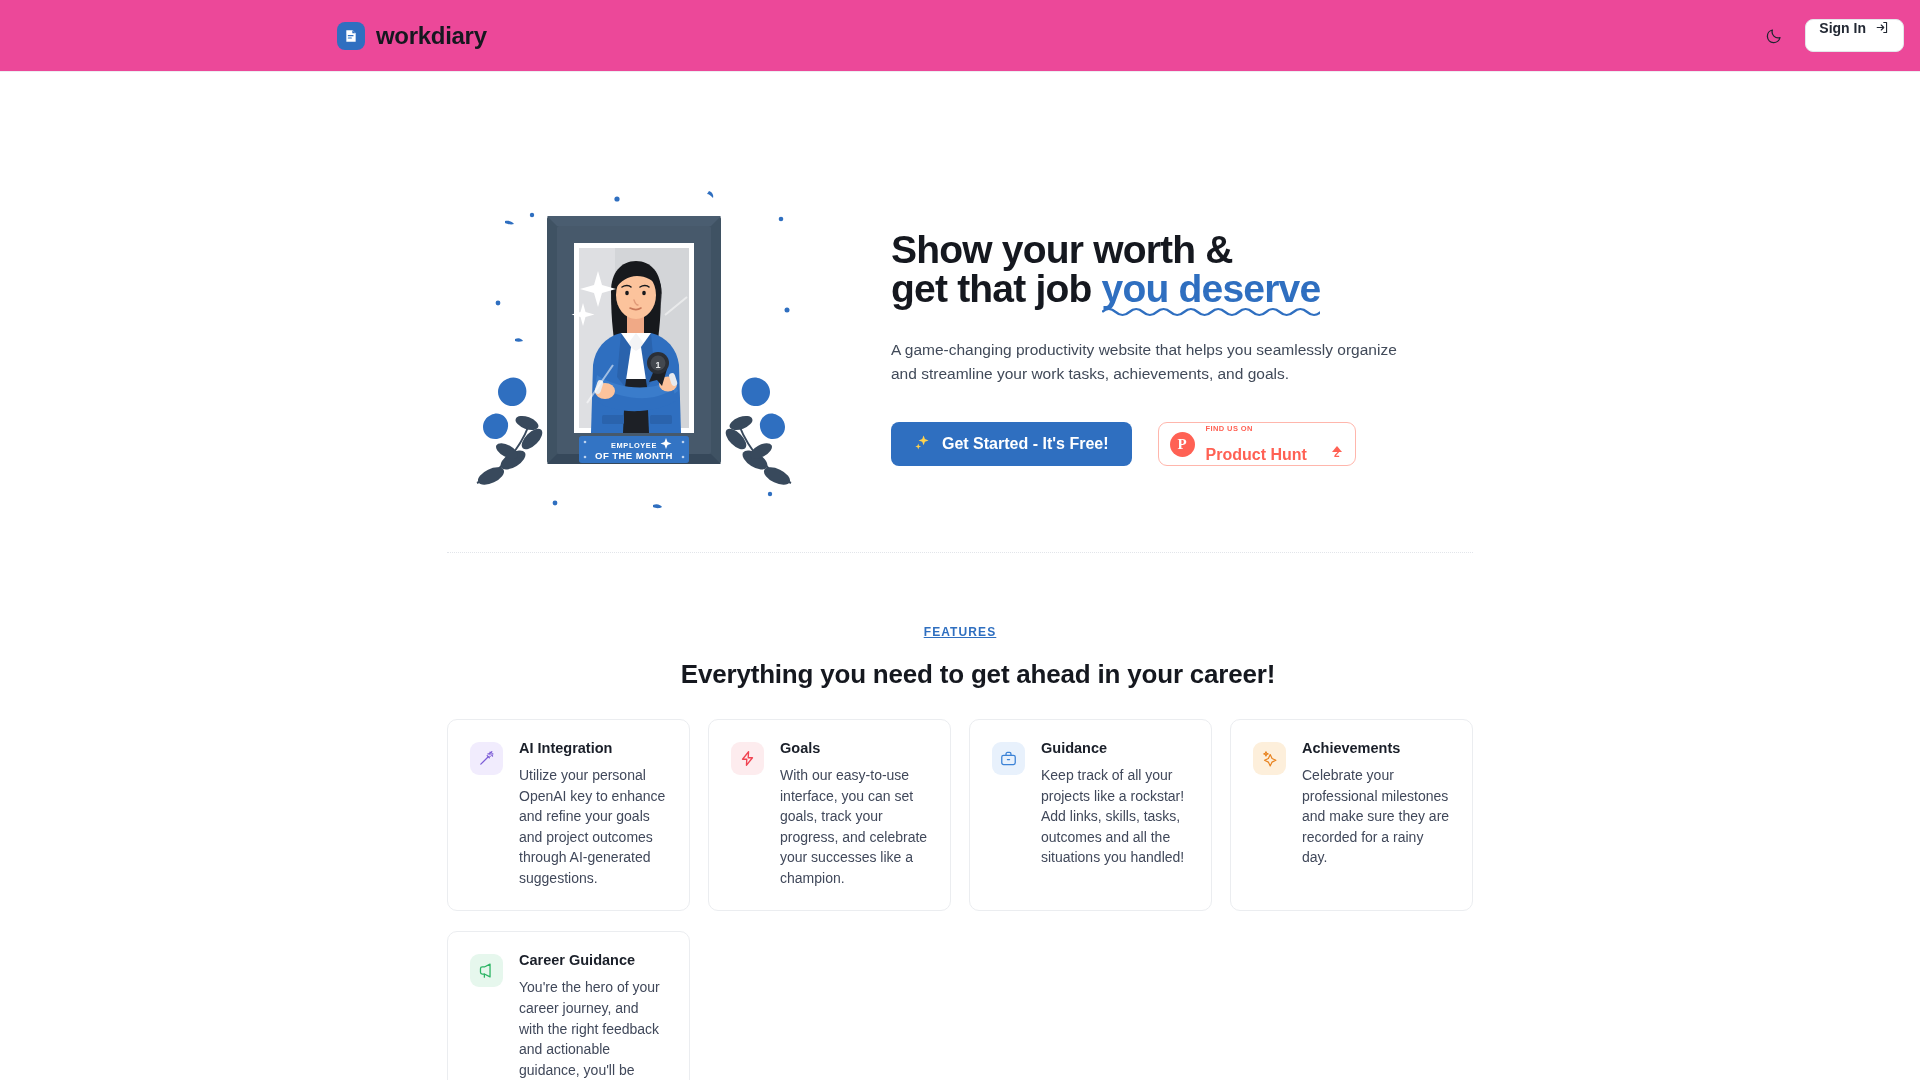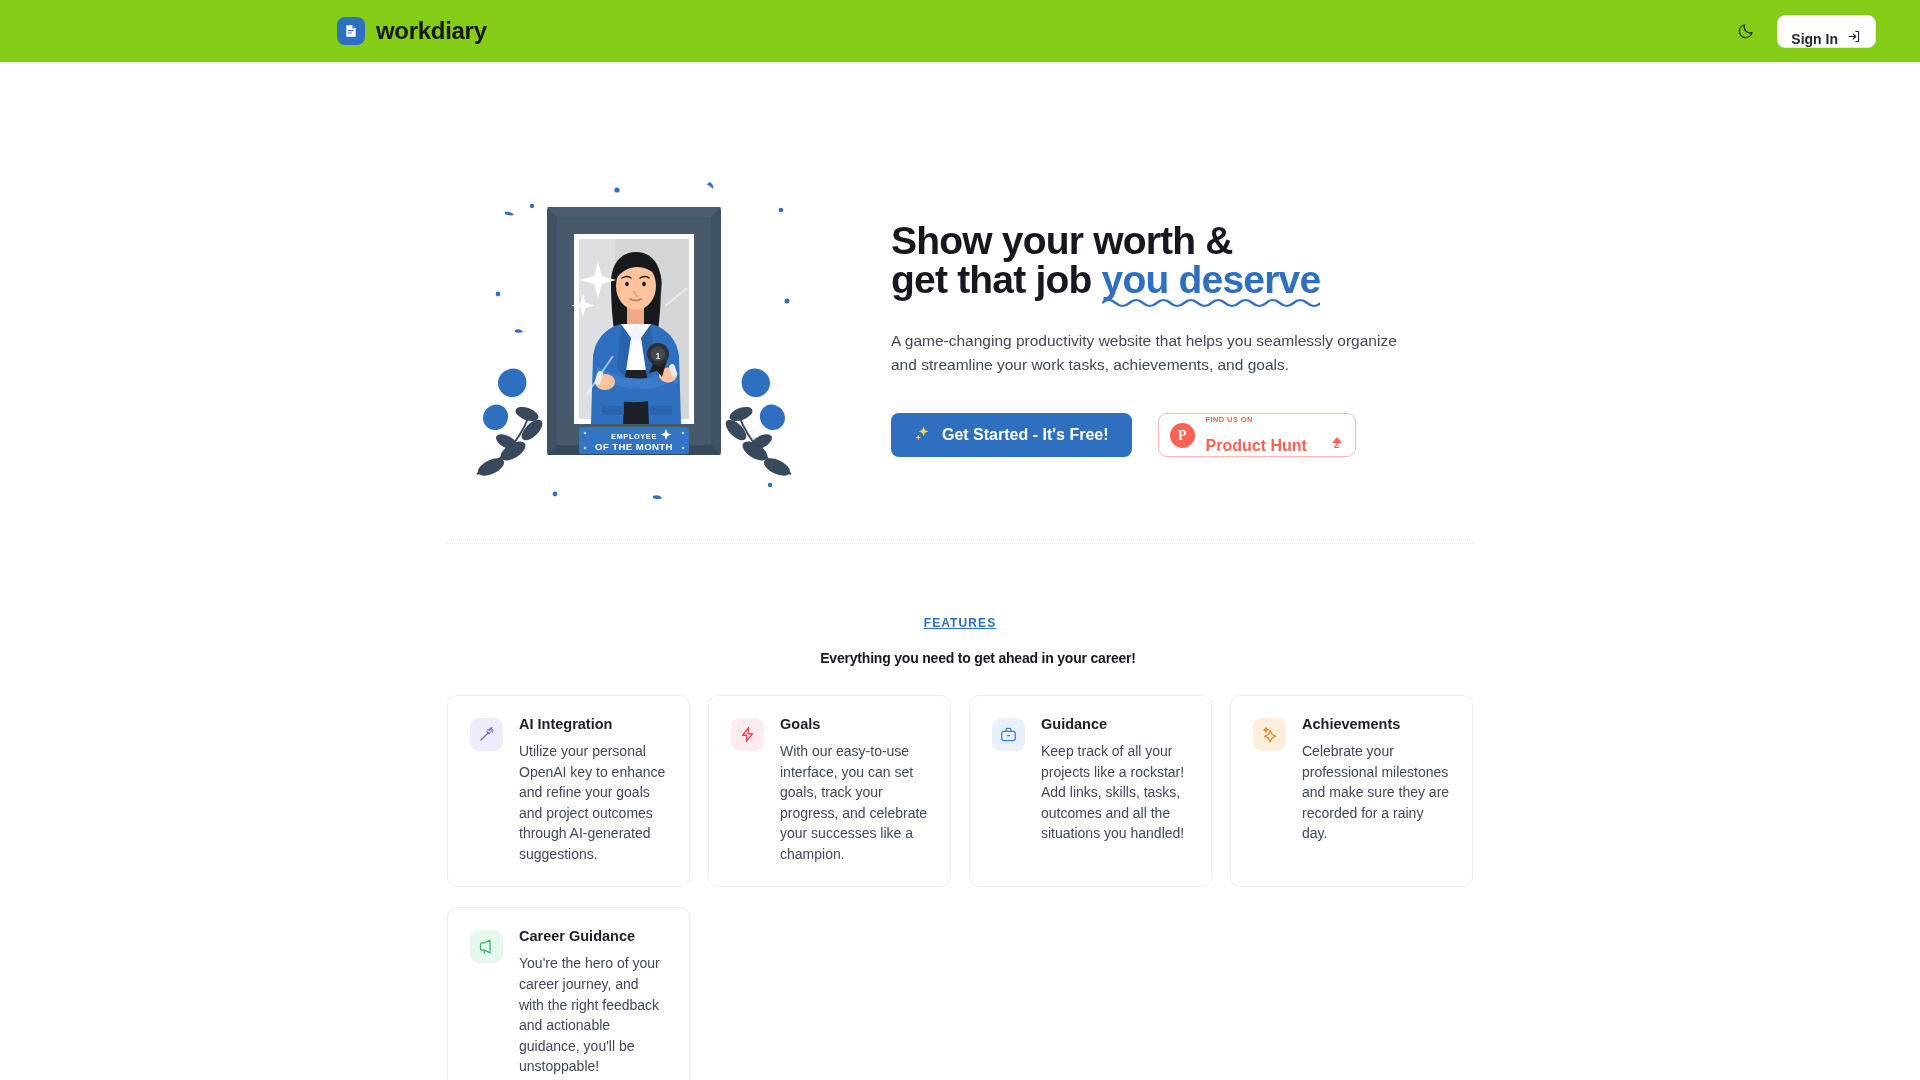--- a/index.html
+++ b/index.html
@@ -6,26 +6,26 @@
   html, body {
     width: 1920px; height: 1080px;
     background: #ffffff;
     font-family: "Liberation Sans", sans-serif;
     color: #1f2430;
     overflow: hidden;
   }
 
   
   .header {
-    height: 63px;
+    height: 72px;
     border-bottom: 1px solid #eceef1;
     display: flex;
     align-items: center;
-    padding: 0 44px 0 0;
-    background: #84cc16;
+    padding: 0 16px 0 0;
+    background: #ec4899;
   }
   .brand {
     display: flex; align-items: center; gap: 11px;
     margin-left: 337px;
   }
   .brand-mark {
     width: 28px; height: 28px; border-radius: 8px;
     background: #2f6fc0;
     display: flex; align-items: center; justify-content: center;
   }
@@ -33,21 +33,21 @@
     font-size: 24px; font-weight: 700; letter-spacing: -0.3px; color: #15181f;
   }
   .header-right {
     margin-left: auto; display: flex; align-items: center; gap: 18px;
   }
   .moon-btn {
     width: 26px; height: 26px; display: flex; align-items: center; justify-content: center;
     cursor: pointer;
   }
   .signin-btn {
-    display: flex; align-items: flex-end; gap: 9px;
+    display: flex; align-items: flex-start; gap: 9px;
     border: 1px solid #e3e6ea; border-radius: 8px;
     height: 33px; padding: 0 13px;
     font-size: 14px; font-weight: 600; color: #222833;
     background: #fff; cursor: pointer;
   }
 
   
   .hero {
     display: flex; align-items: center; justify-content: center;
     gap: 92px;
@@ -109,21 +109,21 @@
     border-top: 1.5px dotted #e2e5ea;
   }
 
   
   .features { padding-top: 72px; }
   .features-kicker {
     text-align: center; font-size: 12px; font-weight: 700;
     letter-spacing: 1.1px; color: #2f6fc0; text-decoration: underline;
   }
   .features-title {
-    text-align: center; font-size: 14px; font-weight: 700;
+    text-align: center; font-size: 26px; font-weight: 700;
     color: #15181f; margin-top: 20px; letter-spacing: -0.2px; padding-left: 36px;
   }
   .feature-grid {
     width: 1026px; margin: 29px auto 0;
     display: grid; grid-template-columns: 1fr 1fr 1fr 1fr;
     column-gap: 18px; row-gap: 20px;
   }
   .feature-card {
     border: 1px solid #ebedf0; border-radius: 10px;
     background: #fff; padding: 20px 22px 22px;

